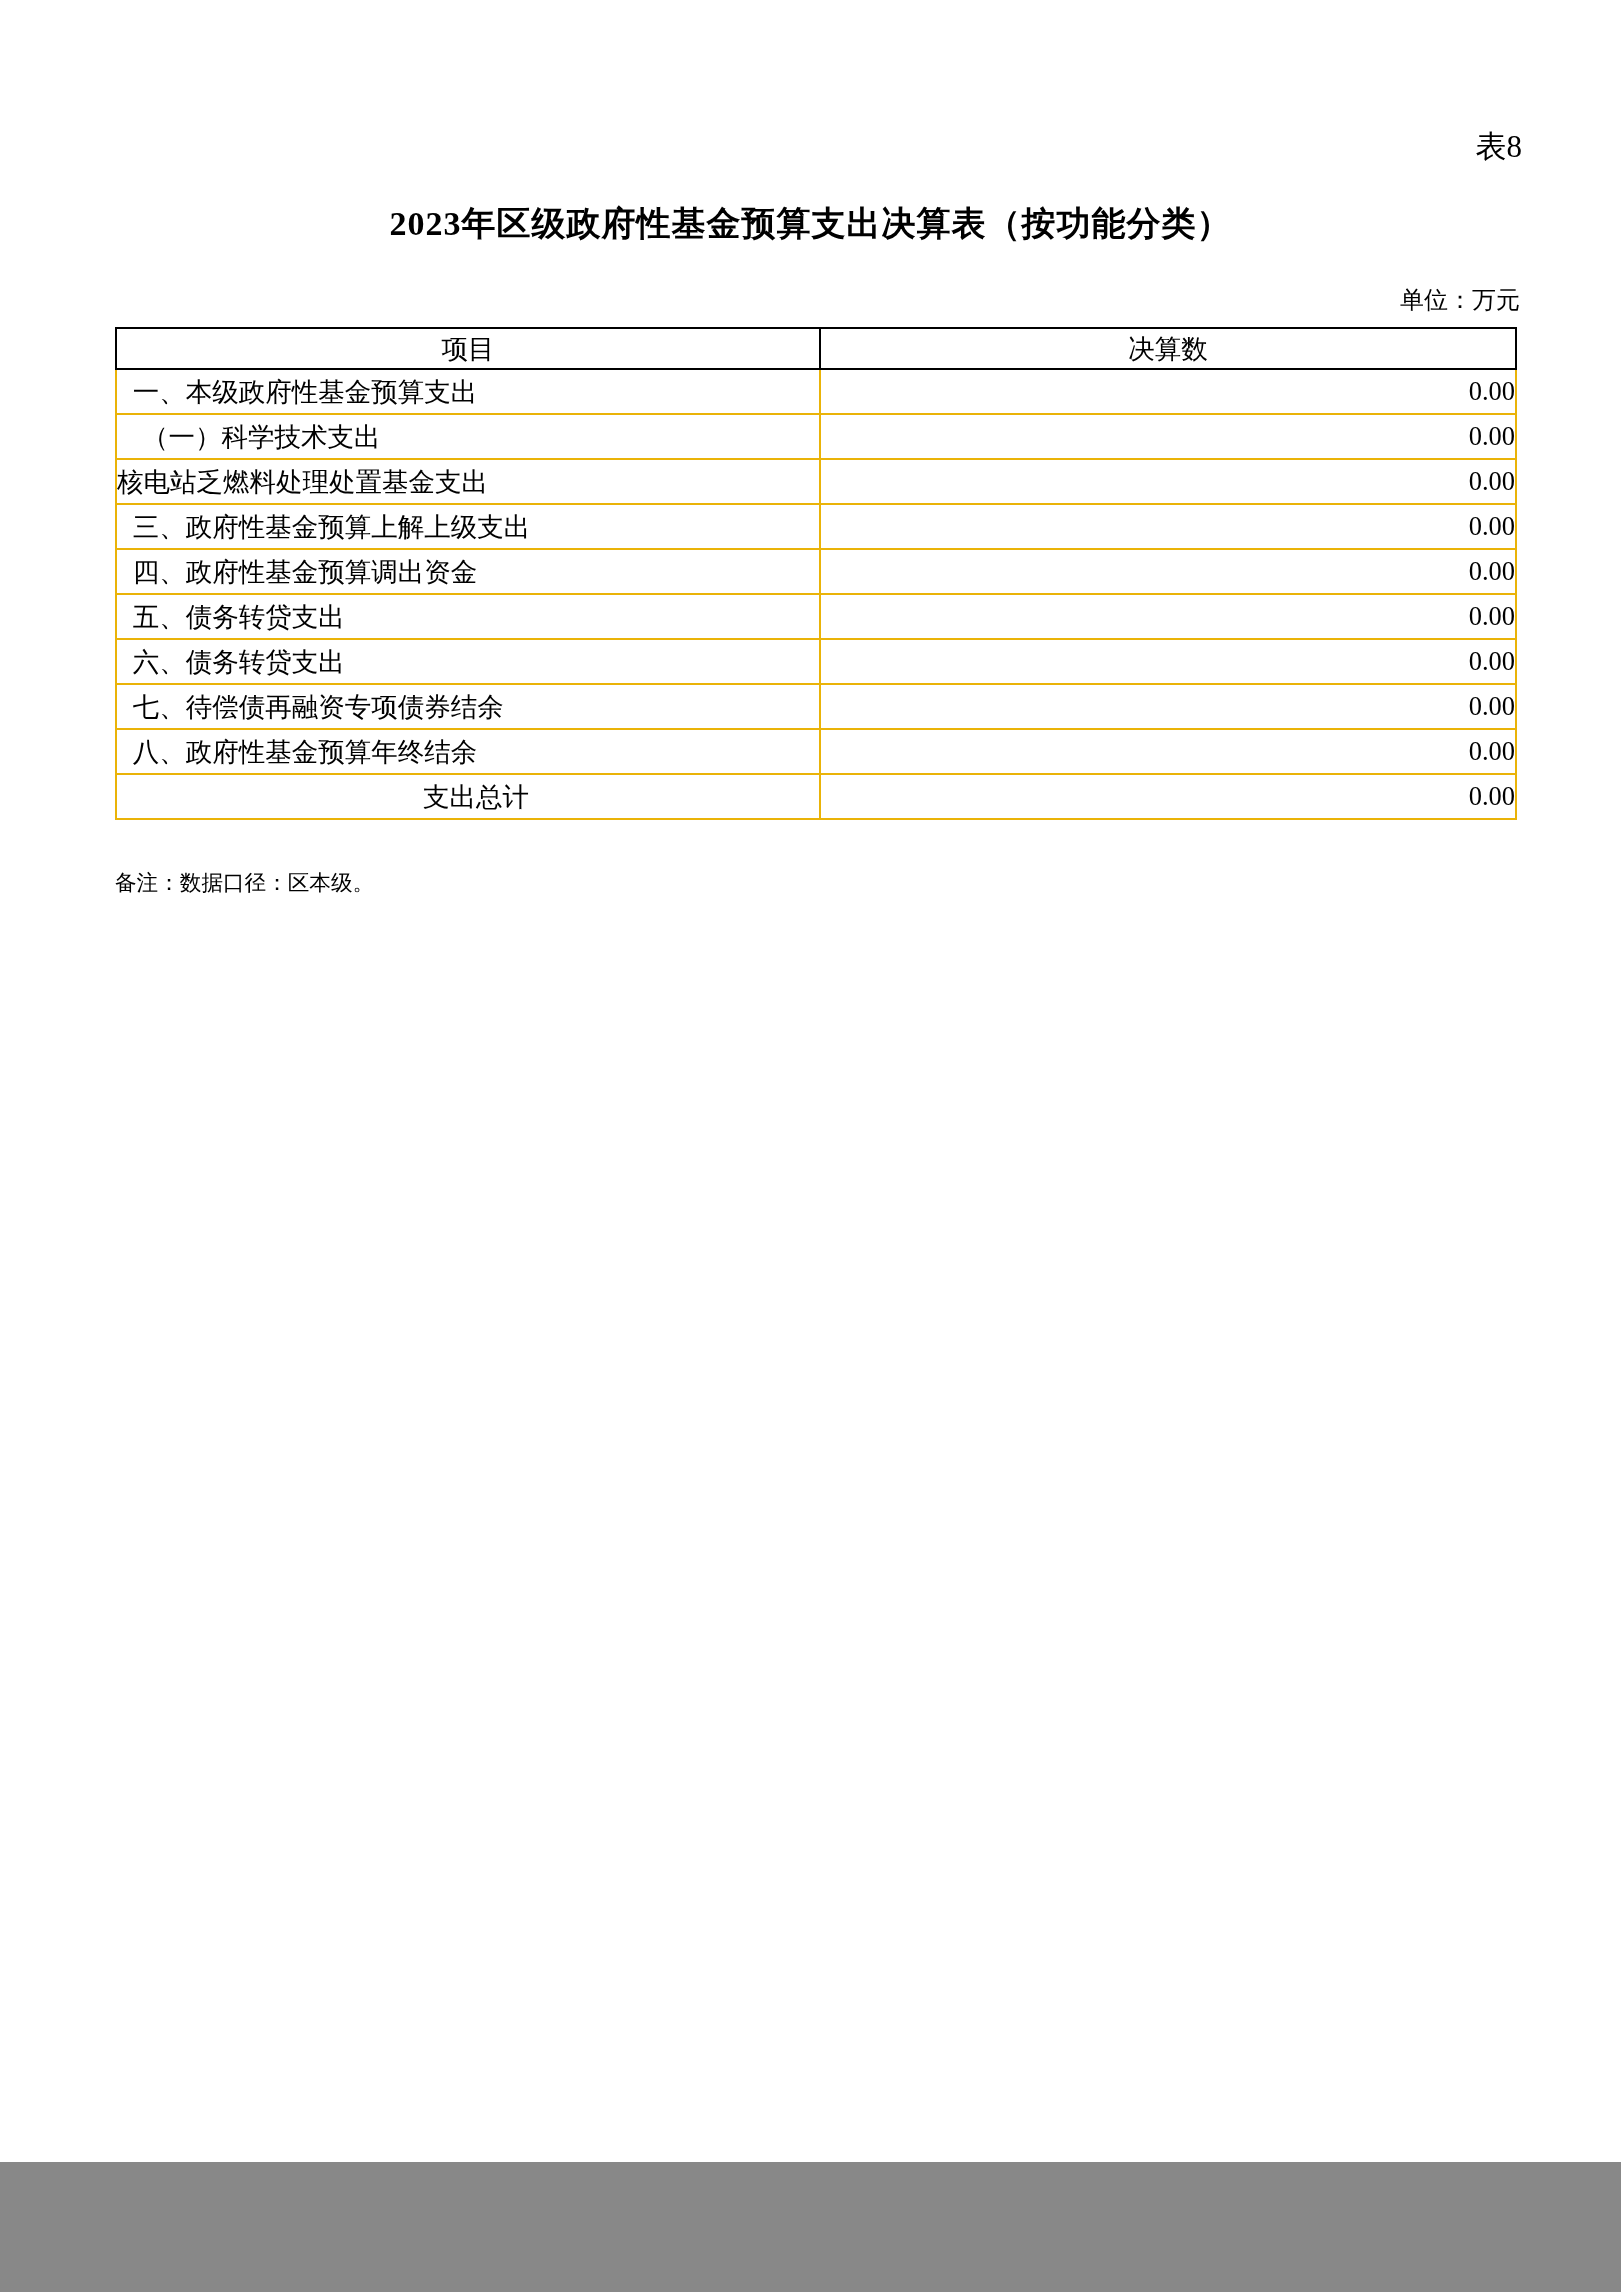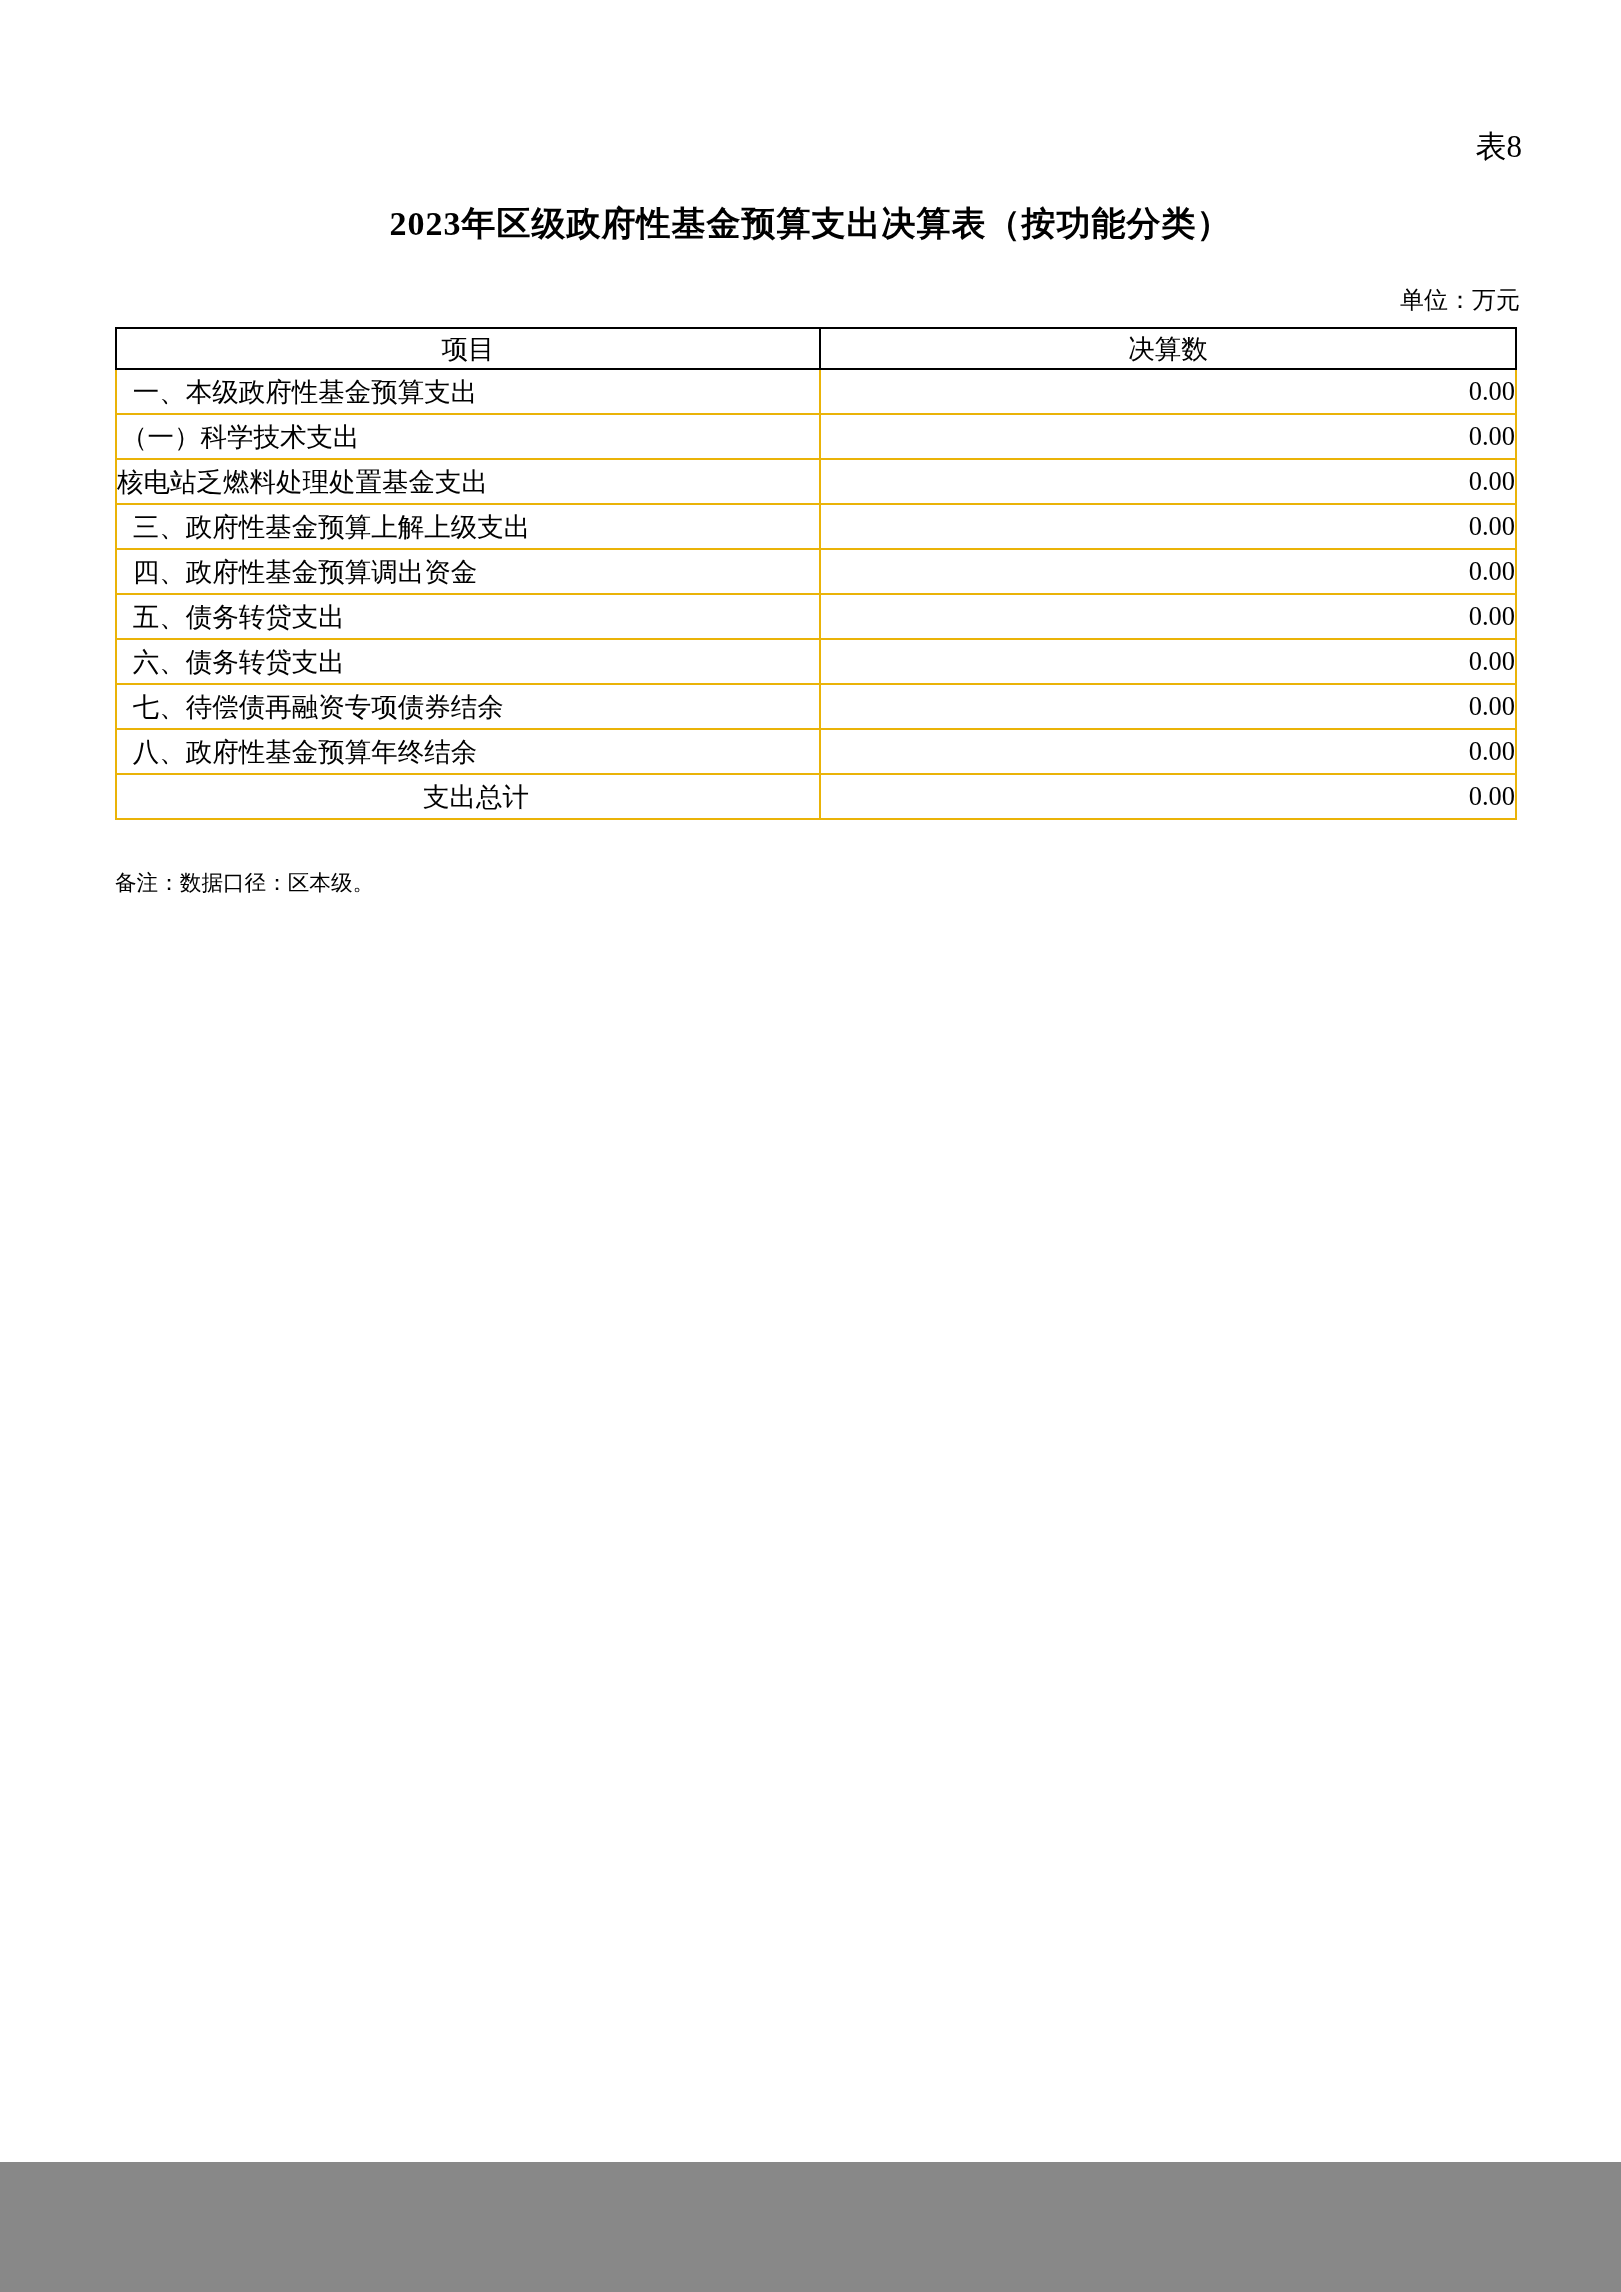--- a/index.html
+++ b/index.html
@@ -66,21 +66,21 @@
   table.budget-table td {
     border: 2px solid #eab308;
     height: 43px;
     padding: 0;
     vertical-align: middle;
     white-space: nowrap;
     overflow: hidden;
   }
   td.item-cell { text-align: left; }
   td.item-cell.indent-1 { padding-left: 15.7px; }
-  td.item-cell.indent-2 { padding-left: 4px; }
+  td.item-cell.indent-2 { padding-left: 25px; }
   td.item-cell.indent-3 { }
   td.item-cell.center { text-align: center; padding-left: 16px; }
   td.value-cell {
     text-align: right;
     padding-right: 7.8px;
   }
   .note {
     position: absolute;
     top: 870px;
     left: 115px;

